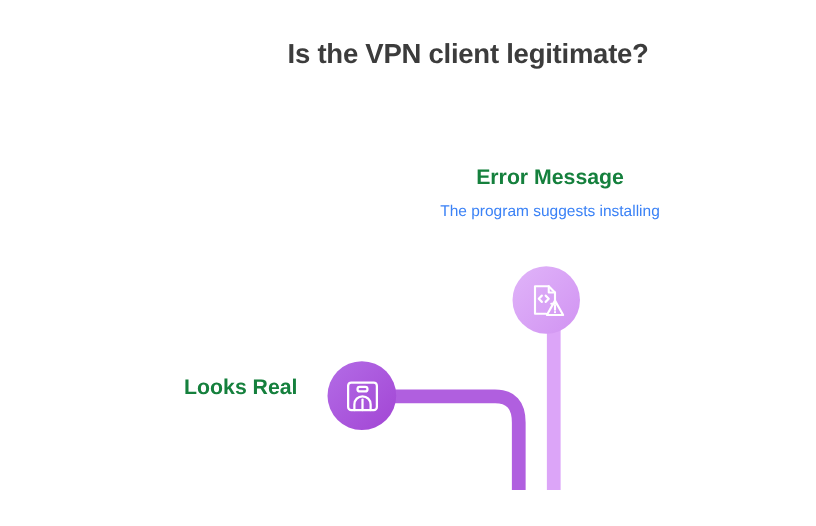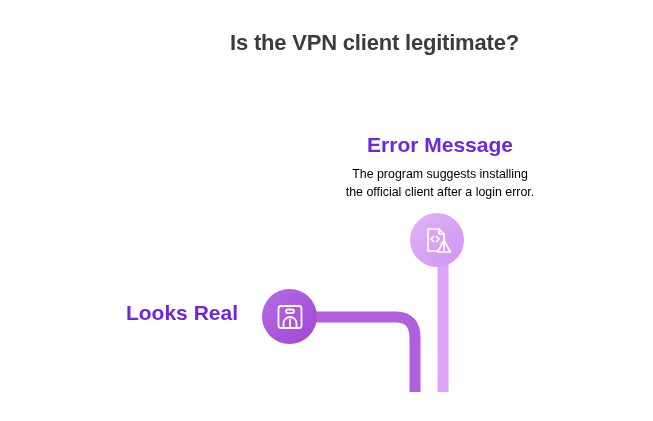--- a/index.html
+++ b/index.html
@@ -43,29 +43,29 @@
     top: 0;
     width: 653px;
     height: 421px;
   }
 
   
   .node-label {
     position: absolute;
   }
   .node-title {
-    font-size: 21px;
+    font-size: 17px;
     font-weight: bold;
-    color: #6d28d9;
+    color: #15803d;
     margin: 0 0 9px 0;
     line-height: 1.2;
   }
   .node-desc {
     font-size: 12.4px;
-    color: #000000;
+    color: #3b82f6;
     line-height: 1.45;
     margin: 0;
   }
 
   
   .node-error {
     left: 320px;
     top: 132px;
     width: 240px;
     text-align: center;
@@ -119,21 +119,20 @@
 
     <path d="M 443 262 L 443 392" stroke="#dca5f8" stroke-width="11" fill="none" stroke-linecap="butt"></path>
 
     <path d="M 312 317 L 396 317 Q 415 317 415 338 L 415 392" stroke="#b05fdf" stroke-width="11" fill="none" stroke-linecap="butt"></path>
   </svg>
 
   <div class="node-label node-error">
     <div class="node-title">Error Message</div>
     <div class="node-desc">
       <div>The program suggests installing</div>
-      <div>the official client after a login error.</div>
     </div>
   </div>
 
   <div class="node-label node-looksreal">
     <div class="node-title">Looks Real</div>
     <div class="node-desc">
     </div>
   </div>
 
   <div class="icon-circle icon-error">

